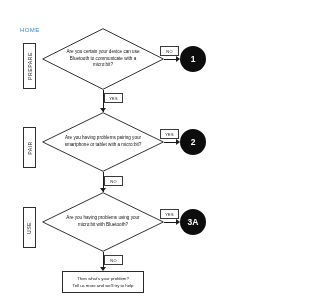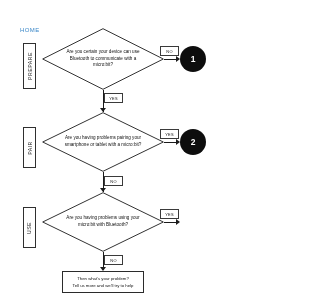--- a/index.html
+++ b/index.html
@@ -249,19 +249,20 @@
 
   <div class="edge-label" id="label-no-1">NO</div>
   <div class="edge-label" id="label-yes-1">YES</div>
   <div class="edge-label" id="label-no-2">YES</div>
   <div class="edge-label" id="label-yes-2">NO</div>
   <div class="edge-label" id="label-no-3">YES</div>
   <div class="edge-label" id="label-yes-3">NO</div>
 
   <div class="result-circle" id="circle-1">1</div>
   <div class="result-circle" id="circle-2">2</div>
+  <div class="result-circle" id="circle-3">3A</div>
 
   <div id="terminal-box">
     <div>Then what's your problem?</div>
     <div>Tell us more and we'll try to help</div>
   </div>
 
 </div>
 
 </body></html>

